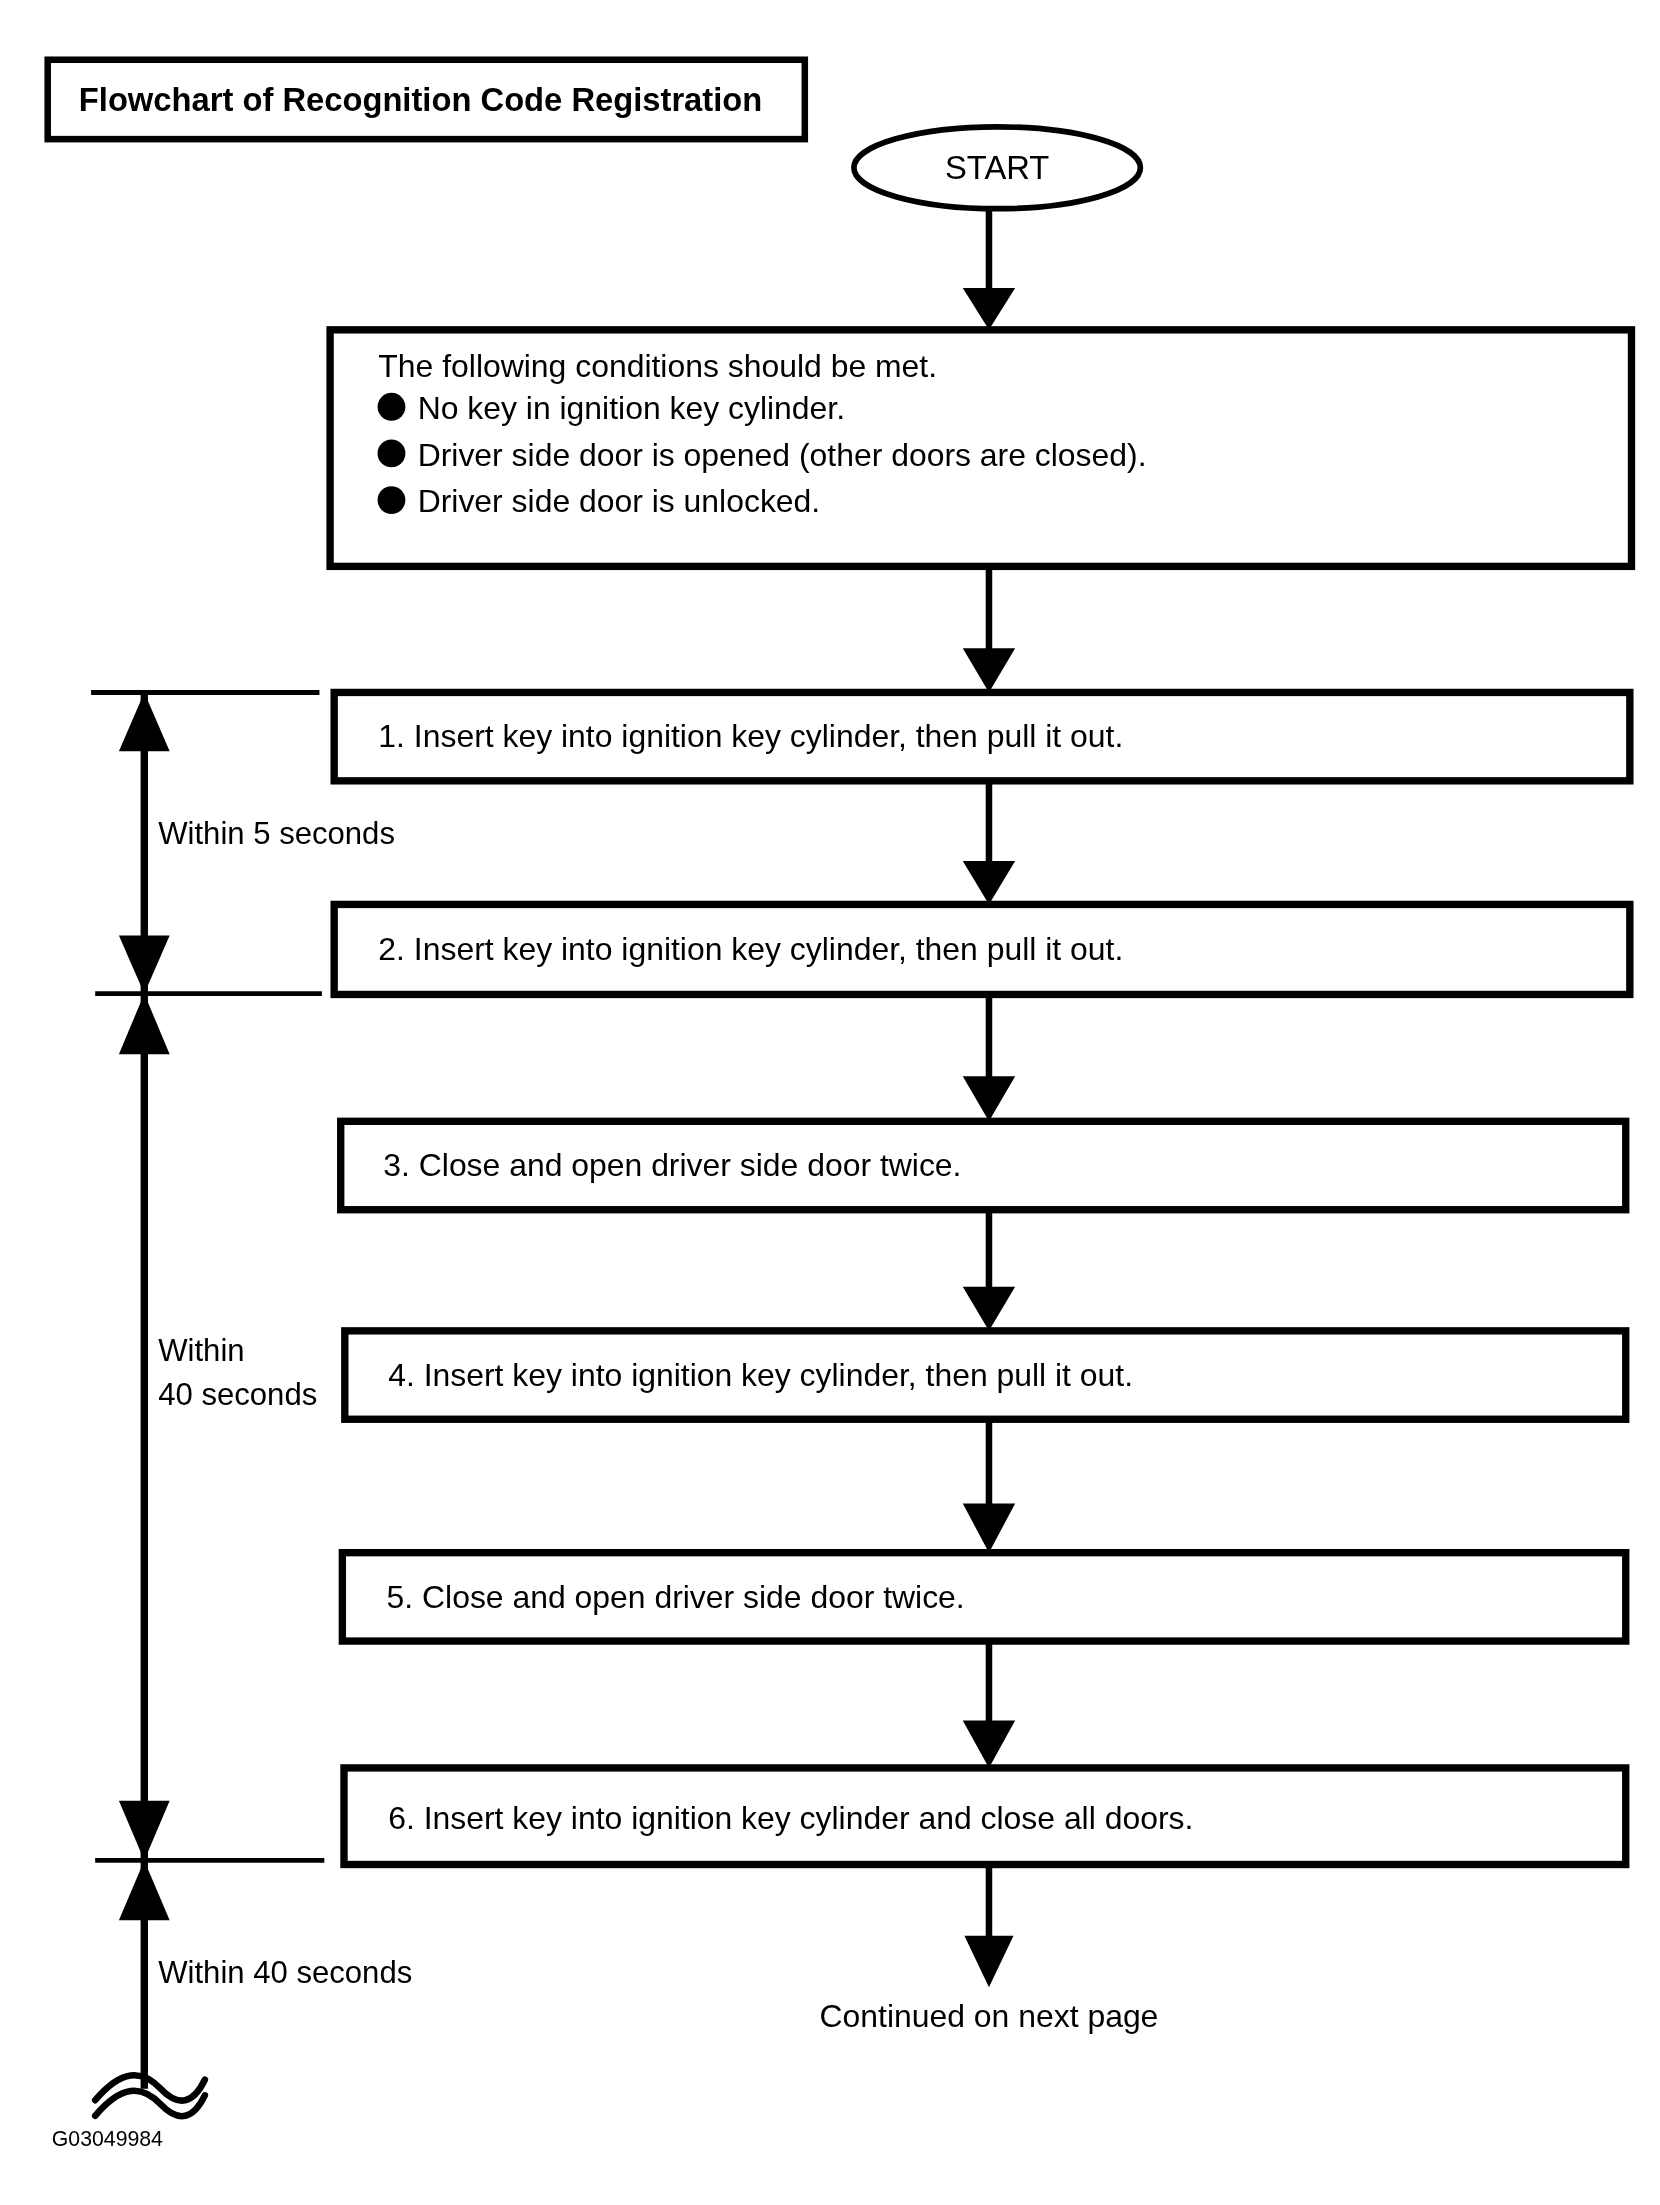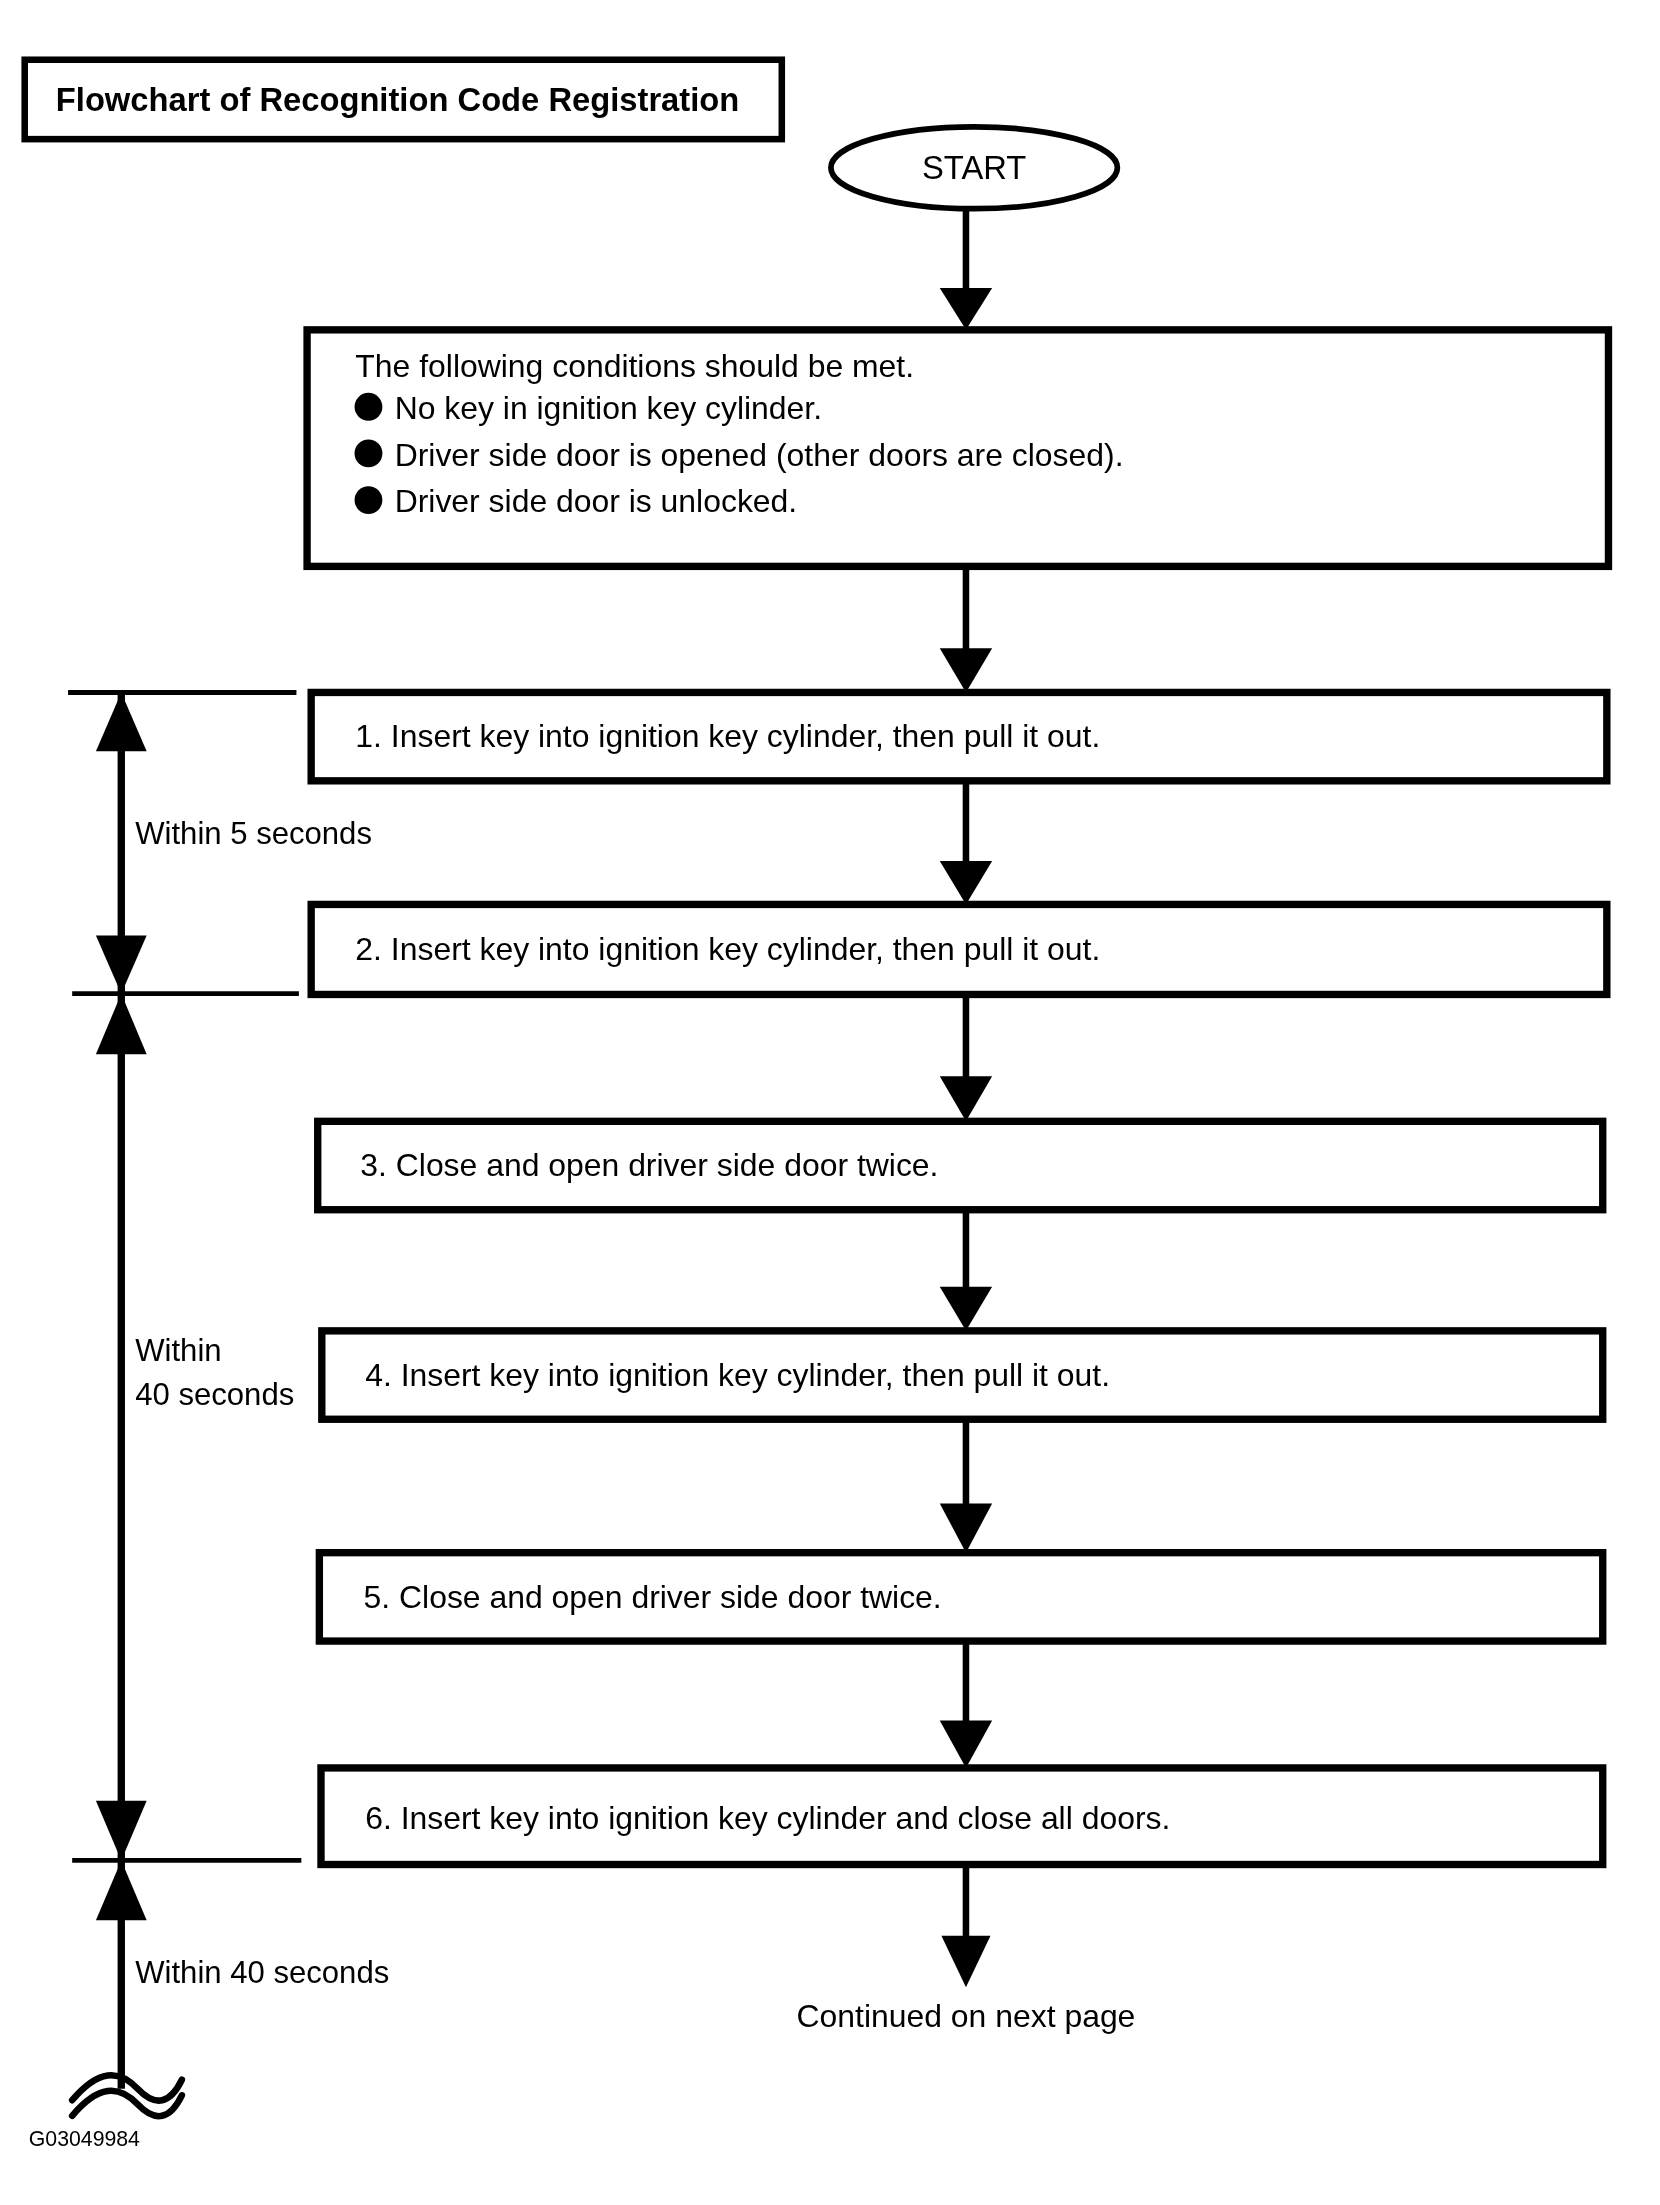--- a/index.html
+++ b/index.html
@@ -14,20 +14,21 @@
     font-family: "Liberation Sans", sans-serif;
     color: #000000;
     overflow: hidden;
   }
   #chart-root {
     position: absolute;
     left: 0;
     top: 0;
     width: 1318px;
     height: 2205px;
+    padding-left: 23px;
   }
   svg {
     display: block;
     width: 1661px;
     height: 2205px;
   }
   text {
     font-family: "Liberation Sans", sans-serif;
     fill: #000000;
     white-space: pre;

